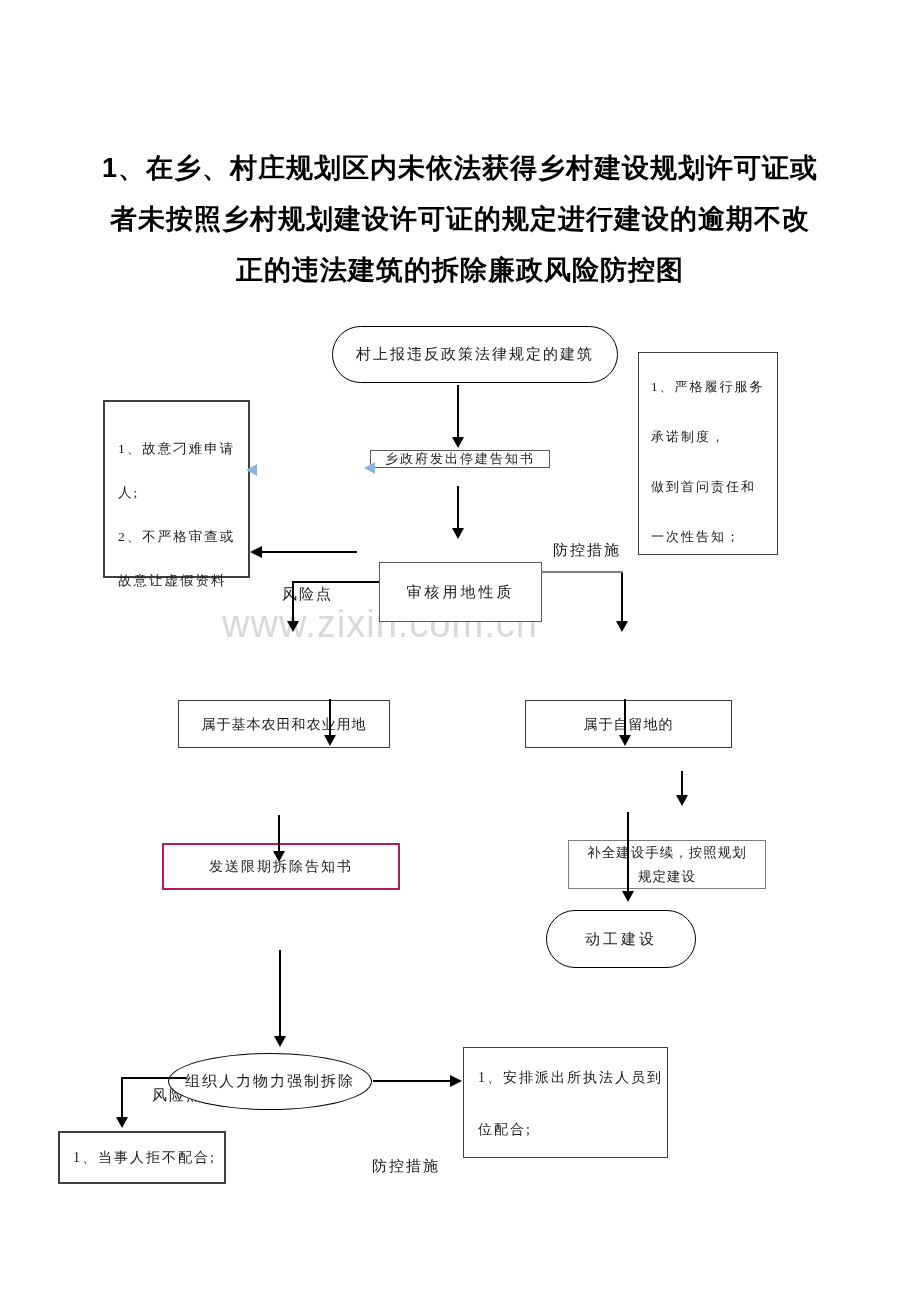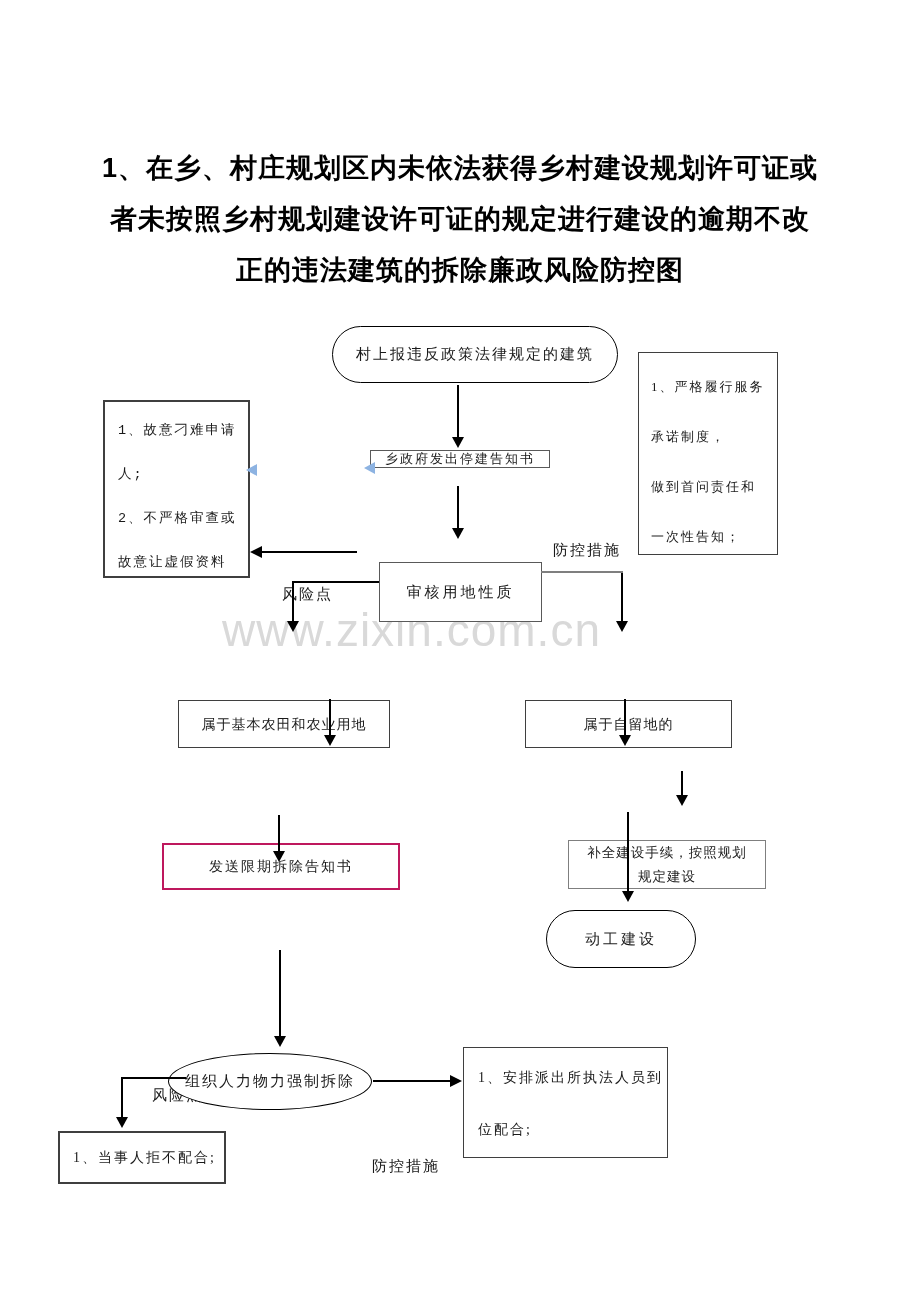--- a/index.html
+++ b/index.html
@@ -8,21 +8,21 @@
     font-family:"Liberation Serif","DejaVu Serif",serif;color:#1a1a1a;
   }
   .title-line{
     position:absolute;left:0;width:920px;text-align:center;
     font-family:"Liberation Sans","DejaVu Sans",sans-serif;
     font-weight:700;font-size:27px;color:#000;letter-spacing:1px;white-space:nowrap;
   }
   .watermark{
     position:absolute;z-index:0;color:#d9d9d9;
     font-family:"Liberation Sans","DejaVu Sans",sans-serif;
-    font-size:46px;letter-spacing:1px;white-space:nowrap;
+    font-size:38px;letter-spacing:1px;white-space:nowrap;
   }
   .node{
     position:absolute;box-sizing:border-box;background:#fff;z-index:2;
     border:1px solid #3f3f3f;font-size:14px;letter-spacing:2px;line-height:1.5;
   }
   .centered{display:flex;align-items:center;justify-content:center;text-align:center;}
   .pre{white-space:pre-line;}
   .stadium{border-radius:29px;border:1.5px solid #000;}
   .oval{border-radius:50%;border:1.5px solid #000;}
   .gray-border{border:2px solid #be185d;}
@@ -60,21 +60,21 @@
   <div class="blue-tri" style="left:364px;top:462px;"></div>
 
   <div class="line" style="left:457px;top:486px;width:2px;height:42px;"></div>
   <div class="ah ah-down" style="left:452px;top:528px;"></div>
 
   <div class="node centered" style="left:379px;top:562px;width:163px;height:60px;font-size:15px;letter-spacing:3px;border-color:#595959;">审核用地性质</div>
 
   <div class="line" style="left:262px;top:551px;width:95px;height:2px;"></div>
   <div class="ah ah-left" style="left:250px;top:546px;"></div>
 
-  <div class="node pre thick-border" style="left:103px;top:400px;width:147px;height:178px;font-size:13.5px;line-height:44px;padding:7px 0 0 13px;font-family:Liberation Mono, monospace;">1、故意刁难申请
+  <div class="node pre thick-border" style="left:103px;top:400px;width:147px;height:178px;font-size:13.5px;line-height:44px;padding:25px 0 0 13px;">1、故意刁难申请
 人;
 2、不严格审查或
 故意让虚假资料</div>
   <div class="blue-tri" style="left:246px;top:464px;"></div>
 
   <div class="node pre" style="left:638px;top:352px;width:140px;height:203px;font-size:13px;line-height:50px;padding:9px 0 0 12px;">1、严格履行服务
 承诺制度，
 做到首问责任和
 一次性告知；</div>
 

